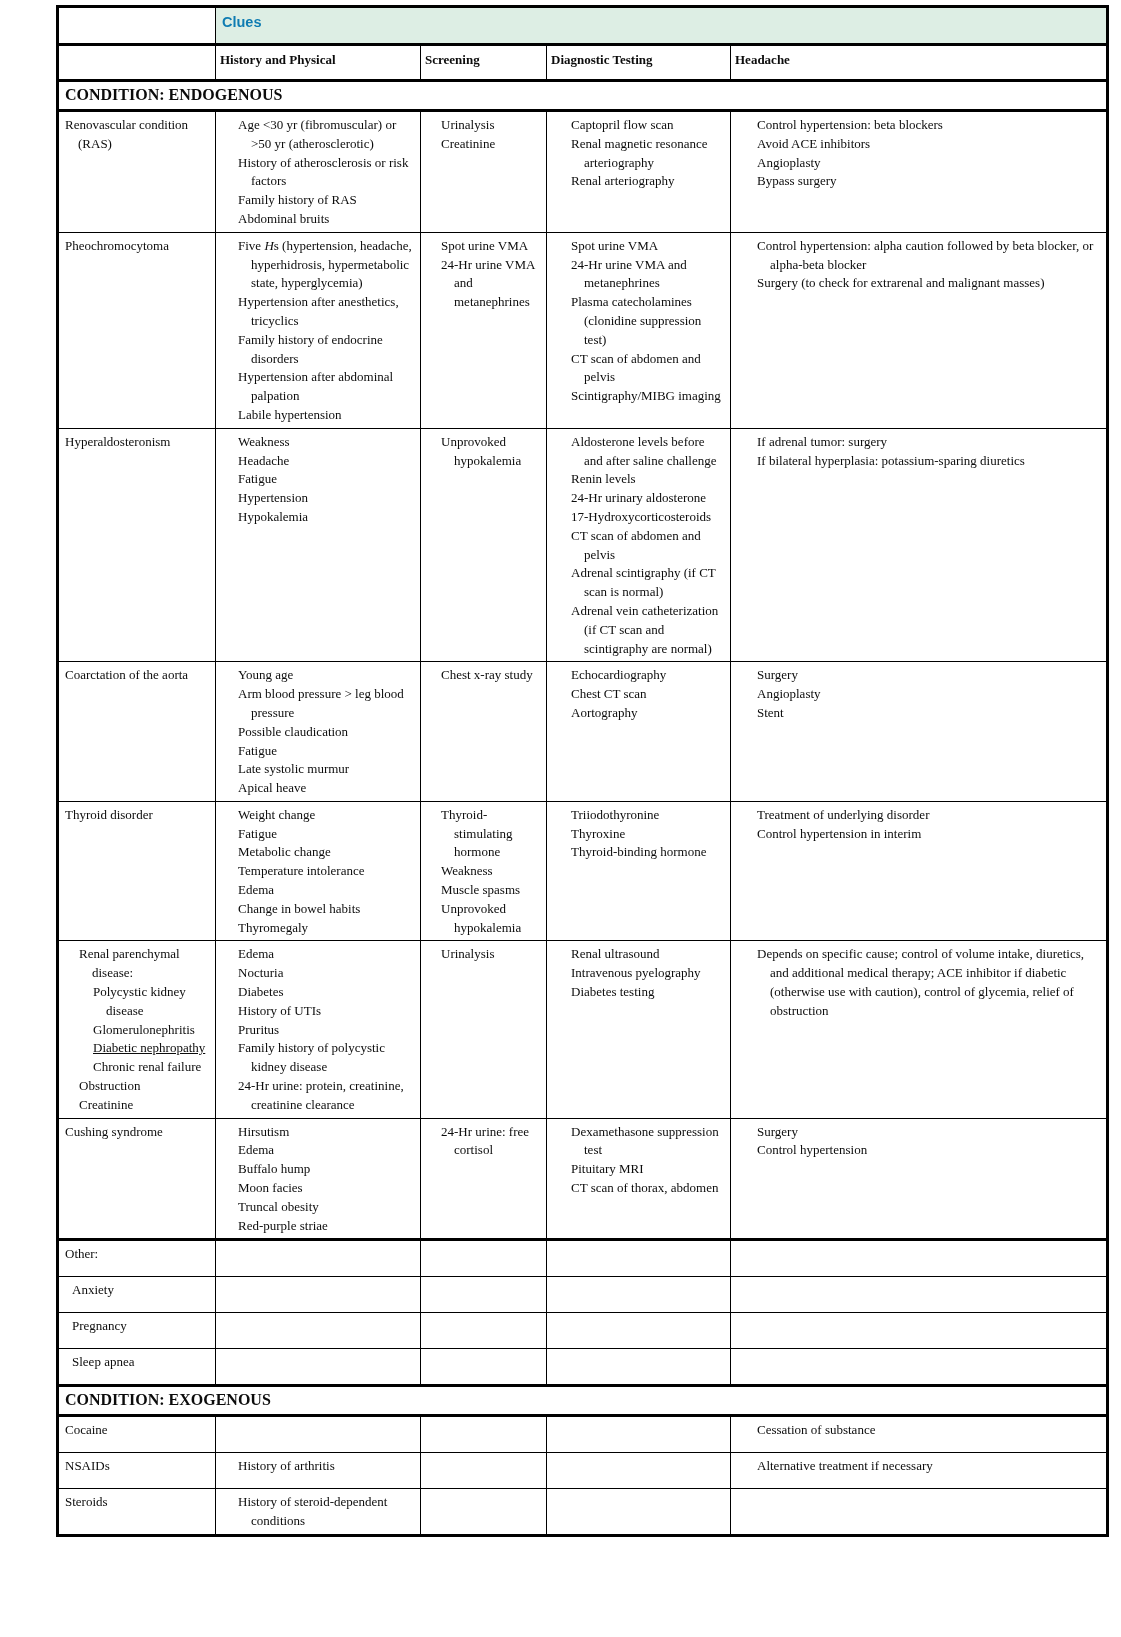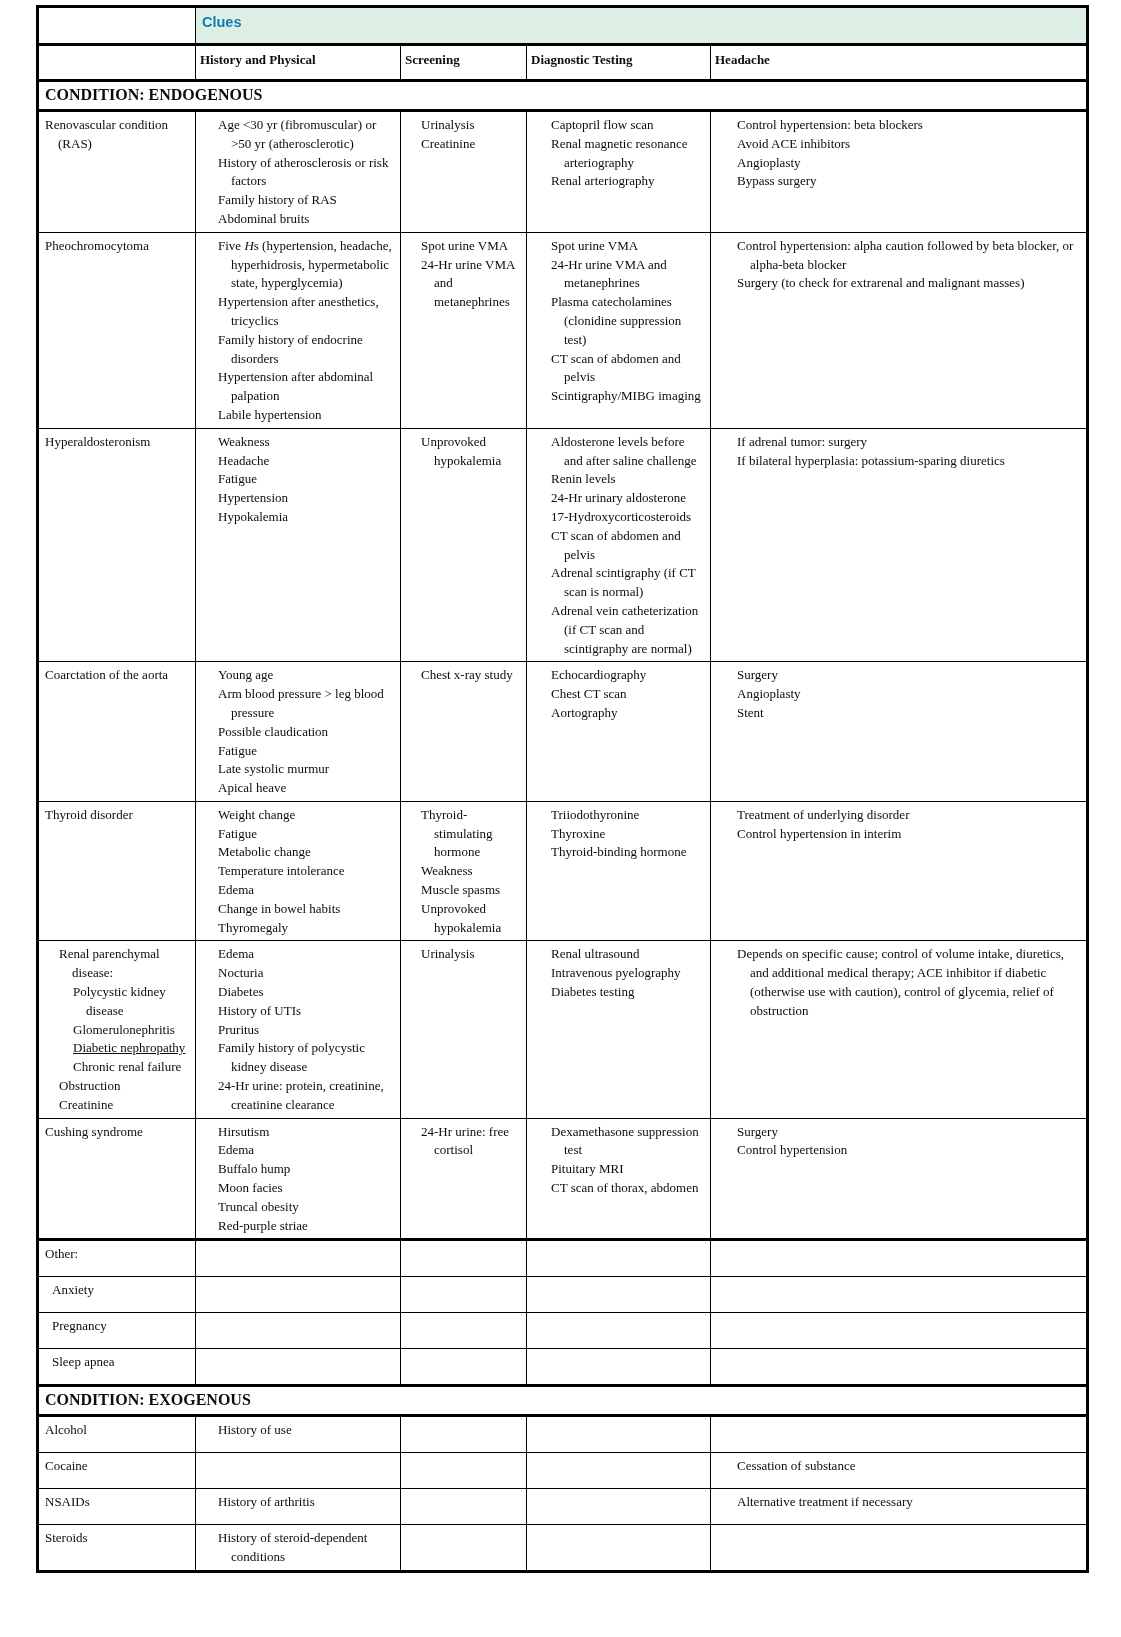--- a/index.html
+++ b/index.html
@@ -7,21 +7,21 @@
     position: relative;
     width: 1121px;
     height: 1637px;
     background: #ffffff;
     font-family: "Liberation Serif", serif;
     color: #0c0c0c;
     overflow: hidden;
   }
   table.clues-table {
     position: absolute;
-    left: 36px;
+    left: 56px;
     top: 5px;
     width: 1050px;
     border-collapse: collapse;
     table-layout: fixed;
     border: 3px solid #000;
   }
   td {
     border: 1.6px solid #000;
     vertical-align: top;
     font-size: 13px;
@@ -317,31 +317,20 @@
           <td class="c1"></td>
           <td class="c2"></td>
           <td class="c3"></td>
           <td class="c4"></td>
         </tr>
         <tr class="section-row">
           <td colspan="5">CONDITION: EXOGENOUS</td>
         </tr>
         <tr class="body-row">
           <td class="c0">
-            <p class="item">Alcohol</p>
-          </td>
-          <td class="c1">
-            <p class="item">History of use</p>
-          </td>
-          <td class="c2"></td>
-          <td class="c3"></td>
-          <td class="c4"></td>
-        </tr>
-        <tr class="body-row">
-          <td class="c0">
             <p class="item">Cocaine</p>
           </td>
           <td class="c1"></td>
           <td class="c2"></td>
           <td class="c3"></td>
           <td class="c4">
             <p class="item">Cessation of substance</p>
           </td>
         </tr>
         <tr class="body-row">

